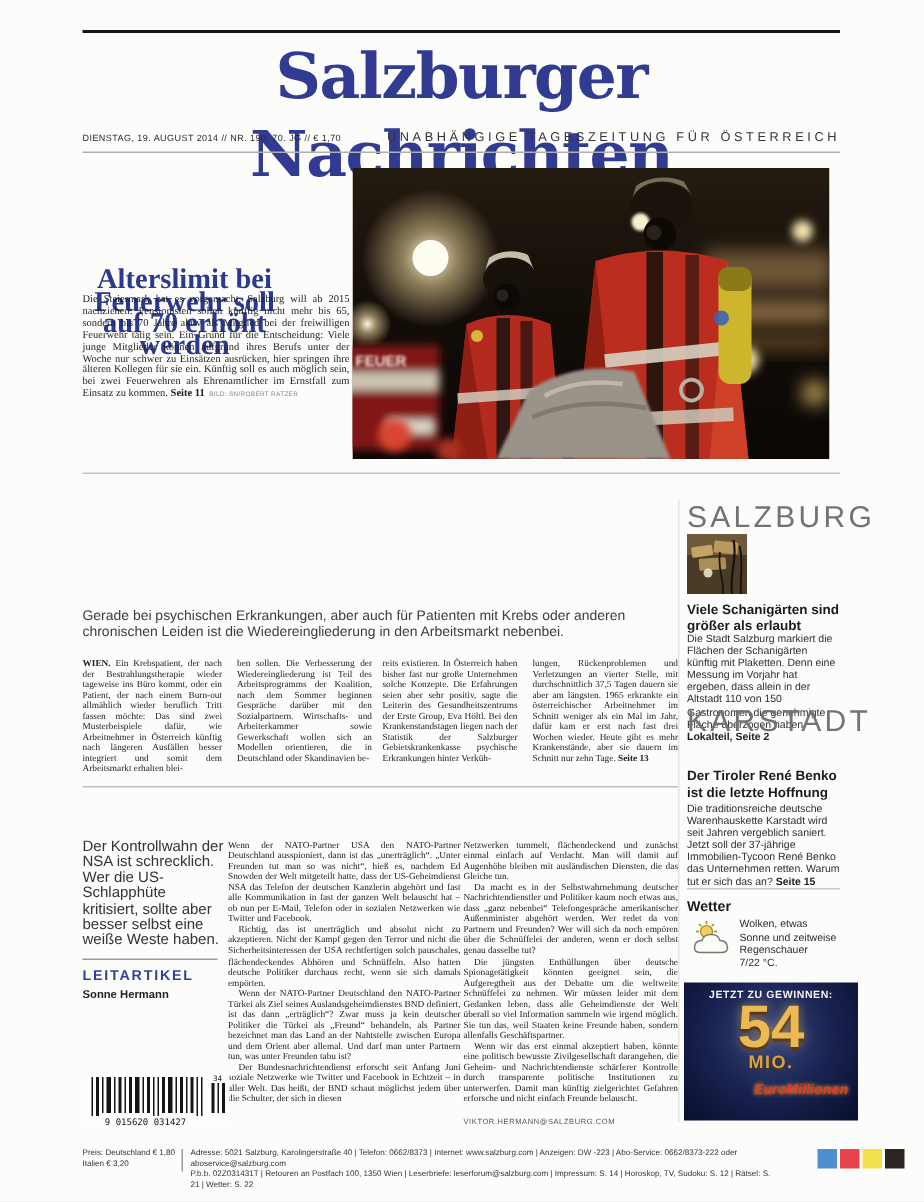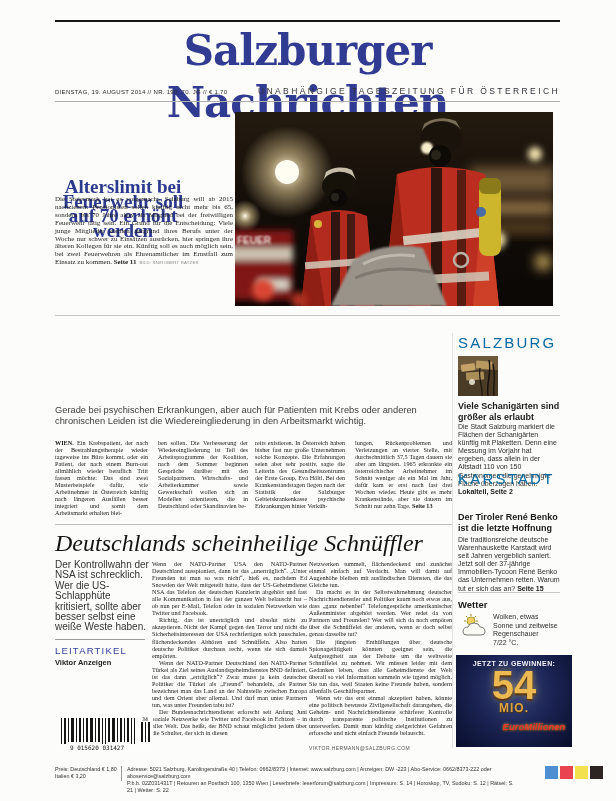--- a/index.html
+++ b/index.html
@@ -35,21 +35,21 @@
   .ms-standfirst{top:405px;left:55px;width:392px;font-family:"Liberation Sans",sans-serif;font-size:9.3px;line-height:11px;color:#3d3d3d;}
   .ms-col{top:440px;height:74px;font-size:6.2px;line-height:6.95px;text-align:justify;color:#202020;}
   .ms-col b{font-weight:bold;}
   .col1{left:55px;width:93px;}
   .col2{left:158px;width:90px;}
   .col3{left:255px;width:90px;}
   .col4{left:355px;width:97px;}
   
   .vrule{left:452px;top:333px;width:1px;height:415px;background:#e4e4e2;}
   .sb{left:458px;width:102px;font-family:"Liberation Sans",sans-serif;}
-  .sb-section{font-size:15px;letter-spacing:2.2px;color:#0369a1;}
+  .sb-section{font-size:20px;letter-spacing:2.2px;color:#737373;}
   .s1{top:334px;}  .s2{top:470px;}
   .sb-photo{top:356px;left:458px;width:40px;height:40px;}
   .sb-head{font-weight:bold;font-size:9px;line-height:10.5px;color:#1b1b1b;}
   .h1{top:401px;} .h2{top:512px;}
   .sb-body{font-size:7px;line-height:8.1px;color:#2e2e2e;}
   .b1{top:423px;} .b2{top:536px;}
   .sb-body b{font-weight:bold;color:#1b1b1b;}
   .sb-rule{top:592px;left:458px;width:102px;height:1px;background:#c8c8c8;}
   .sb-weather-title{top:599px;font-weight:bold;font-size:9.5px;color:#1b1b1b;}
   .sb-weather-row{top:613px;display:flex;gap:5px;align-items:flex-start;}
@@ -66,21 +66,21 @@
     text-shadow:0 2px 2px #5a3408,0 0 7px rgba(240,200,90,.55);}
   .ad-unit{font-size:12px;font-weight:bold;letter-spacing:1px;color:#d9a33c;margin-top:-3px;
     text-shadow:0 1px 1px #5a3408;text-align:center;}
   .ad-brand{margin-top:6px;font-size:9.5px;font-weight:bold;font-style:italic;color:#e8372a;
     text-shadow:0 0 3px #f5c04a,0 1px 1px #401005;padding-left:40px;}
   
   .rule3{top:524px;left:55px;width:397px;height:1px;background:#bfbfbf;}
   .la-title{top:530px;left:55px;width:400px;font-style:italic;font-size:24px;color:#141414;}
   .la-standfirst{top:560px;left:55px;width:94px;font-family:"Liberation Sans",sans-serif;font-size:10px;line-height:10.4px;color:#333;}
   .la-rule{top:639px;left:55px;width:90px;height:1px;background:#9a9a9a;}
-  .la-label{top:645px;left:55px;font-family:"Liberation Sans",sans-serif;font-weight:normal;font-size:9.5px;letter-spacing:1.2px;color:#33409c;}
+  .la-label{top:645px;left:55px;font-family:"Liberation Sans",sans-serif;font-weight:bold;font-size:9.5px;letter-spacing:1.2px;color:#33409c;}
   .la-author{top:658px;left:55px;font-family:"Liberation Sans",sans-serif;font-weight:bold;font-size:7.5px;color:#222;}
   .la-col{top:560px;font-size:6.2px;line-height:7.05px;text-align:justify;color:#202020;}
   .lac1{left:152px;width:155px;}
   .lac2{left:309px;width:143px;}
   .la-col p{margin:0;}
   .la-col p + p{text-indent:7px;}
   .la-email{top:745px;left:309px;font-family:"Liberation Sans",sans-serif;font-size:5px;letter-spacing:.4px;color:#555;}
   
   .barcode{top:716px;left:57px;}
   .footer-price{top:766px;left:55px;width:62px;font-family:"Liberation Sans",sans-serif;font-size:5.4px;line-height:7px;color:#333;}
@@ -181,21 +181,21 @@
       <path d="M118 148 Q150 128 188 136 L212 194 L96 194 Z" fill="#99938a" filter="url(#fb1)"></path>
       <path d="M128 152 Q150 140 180 144" stroke="#c6c1b6" stroke-width="3" fill="none" opacity="0.8"></path>
       <path d="M120 166 Q152 152 196 160" stroke="#78736a" stroke-width="3" fill="none" opacity="0.8"></path>
       <circle cx="28" cy="178" r="11" fill="#d94430" filter="url(#fb3)"></circle>
       <circle cx="64" cy="188" r="8" fill="#b03322" filter="url(#fb3)"></circle>
     </svg>
   </div>
 
   <div class="abs rule2"></div>
 
-  <div class="abs ms-standfirst">Gerade bei psychischen Erkrankungen, aber auch für Patienten mit Krebs oder anderen chronischen Leiden ist die Wiedereingliederung in den Arbeitsmarkt wichtig.</div>
+  <div class="abs ms-standfirst">Gerade bei psychischen Erkrankungen, aber auch für Patienten mit Krebs oder anderen chronischen Leiden ist die Wiedereingliederung in den Arbeitsmarkt nebenbei.</div>
   <div class="abs ms-col col1">
     <b>WIEN.</b><span> Ein Krebspatient, der nach der Bestrahlungstherapie wieder tageweise ins Büro kommt, oder ein Patient, der nach einem Burn-out allmählich wieder beruflich Tritt fassen möchte: Das sind zwei Musterbeispiele dafür, wie Arbeitnehmer in Österreich künftig nach längeren Ausfällen besser integriert und somit dem Arbeitsmarkt erhalten blei-</span>
   </div>
   <div class="abs ms-col col2">ben sollen. Die Verbesserung der Wiedereingliederung ist Teil des Arbeitsprogramms der Koalition, nach dem Sommer beginnen Gespräche darüber mit den Sozialpartnern. Wirtschafts- und Arbeiterkammer sowie Gewerkschaft wollen sich an Modellen orientieren, die in Deutschland oder Skandinavien be-</div>
   <div class="abs ms-col col3">reits existieren. In Österreich haben bisher fast nur große Unternehmen solche Konzepte. Die Erfahrungen seien aber sehr positiv, sagte die Leiterin des Gesundheitszentrums der Erste Group, Eva Höltl. Bei den Krankenstandstagen liegen nach der Statistik der Salzburger Gebietskrankenkasse psychische Erkrankungen hinter Verküh-</div>
   <div class="abs ms-col col4">
     <span>lungen, Rückenproblemen und Verletzungen an vierter Stelle, mit durchschnittlich 37,5 Tagen dauern sie aber am längsten. 1965 erkrankte ein österreichischer Arbeitnehmer im Schnitt weniger als ein Mal im Jahr, dafür kam er erst nach fast drei Wochen wieder. Heute gibt es mehr Krankenstände, aber sie dauern im Schnitt nur zehn Tage. </span><b>Seite 13</b>
   </div>
 
   <div class="abs vrule"></div>
@@ -243,25 +243,24 @@
   </div>
 
   <div class="abs ad">
     <div class="ad-kicker">JETZT ZU GEWINNEN:</div>
     <div class="ad-amount">54</div>
     <div class="ad-unit">MIO.</div>
     <div class="ad-brand">EuroMillionen</div>
   </div>
 
   <div class="abs rule3"></div>
-  <div class="abs la-title">Deutschlands scheinheilige Schnüffler</div>
   <div class="abs la-standfirst">Der Kontrollwahn der NSA ist schrecklich. Wer die US-Schlapphüte kritisiert, sollte aber besser selbst eine weiße Weste haben.</div>
   <div class="abs la-rule"></div>
   <div class="abs la-label">LEITARTIKEL</div>
-  <div class="abs la-author">Viktor Anzeigen</div>
+  <div class="abs la-author">Sonne Hermann</div>
   <div class="abs la-col lac1">
     <p>Wenn der NATO-Partner USA den NATO-Partner Deutschland ausspioniert, dann ist das „unerträglich“. „Unter Freunden tut man so was nicht“, hieß es, nachdem Ed Snowden der Welt mitgeteilt hatte, dass der US-Geheimdienst NSA das Telefon der deutschen Kanzlerin abgehört und fast alle Kommunikation in fast der ganzen Welt belauscht hat – ob nun per E-Mail, Telefon oder in sozialen Netzwerken wie Twitter und Facebook.</p>
     <p>Richtig, das ist unerträglich und absolut nicht zu akzeptieren. Nicht der Kampf gegen den Terror und nicht die Sicherheitsinteressen der USA rechtfertigen solch pauschales, flächendeckendes Abhören und Schnüffeln. Also hatten deutsche Politiker durchaus recht, wenn sie sich damals empörten.</p>
     <p>Wenn der NATO-Partner Deutschland den NATO-Partner Türkei als Ziel seines Auslandsgeheimdienstes BND definiert, ist das dann „erträglich“? Zwar muss ja kein deutscher Politiker die Türkei als „Freund“ behandeln, als Partner bezeichnet man das Land an der Nahtstelle zwischen Europa und dem Orient aber allemal. Und darf man unter Partnern tun, was unter Freunden tabu ist?</p>
     <p>Der Bundesnachrichtendienst erforscht seit Anfang Juni soziale Netzwerke wie Twitter und Facebook in Echtzeit – in aller Welt. Das heißt, der BND schaut möglichst jedem über die Schulter, der sich in diesen</p>
   </div>
   <div class="abs la-col lac2">
     <p>Netzwerken tummelt, flächendeckend und zunächst einmal einfach auf Verdacht. Man will damit auf Augenhöhe bleiben mit ausländischen Diensten, die das Gleiche tun.</p>
     <p>Da macht es in der Selbstwahrnehmung deutscher Nachrichtendienstler und Politiker kaum noch etwas aus, dass „ganz nebenbei“ Telefongespräche amerikanischer Außenminister abgehört werden. Wer redet da von Partnern und Freunden? Wer will sich da noch empören über die Schnüffelei der anderen, wenn er doch selbst genau dasselbe tut?</p>
     <p>Die jüngsten Enthüllungen über deutsche Spionagetätigkeit könnten geeignet sein, die Aufgeregtheit aus der Debatte um die weltweite Schnüffelei zu nehmen. Wir müssen leider mit dem Gedanken leben, dass alle Geheimdienste der Welt überall so viel Information sammeln wie irgend möglich. Sie tun das, weil Staaten keine Freunde haben, sondern allenfalls Geschäftspartner.</p>

